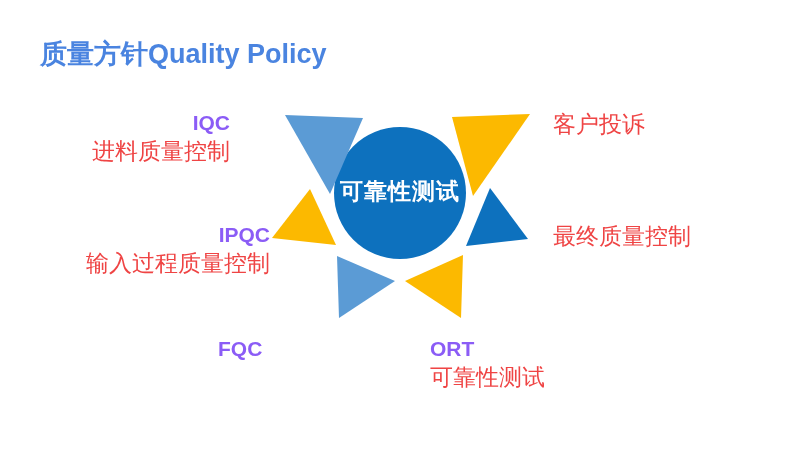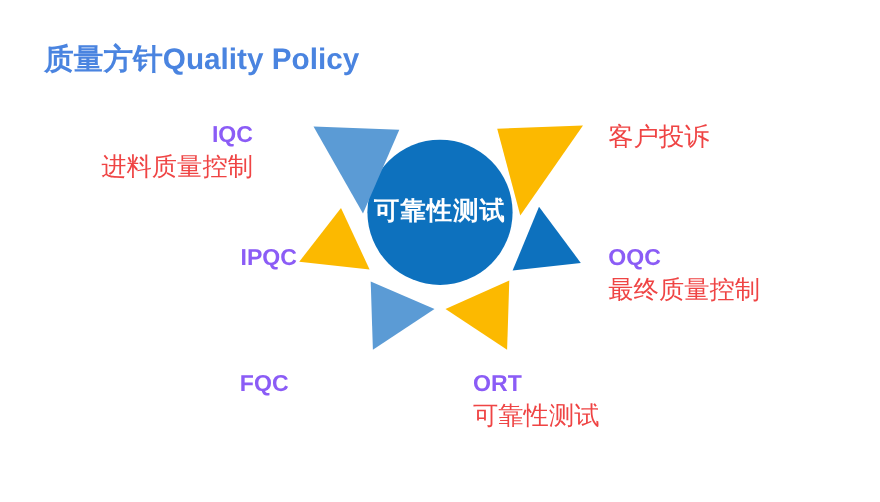--- a/index.html
+++ b/index.html
@@ -116,30 +116,30 @@
 
     
     <div class="label-block align-right" id="label-iqc">
       <div class="label-code">IQC</div>
       <div class="label-desc">进料质量控制</div>
     </div>
 
     
     <div class="label-block align-right" id="label-ipqc">
       <div class="label-code">IPQC</div>
+      <div class="label-desc">输入过程质量控制</div>
     </div>
 
     
     <div class="label-block align-left" id="label-cc">
       <div class="label-desc">客户投诉</div>
     </div>
 
     
     <div class="label-block align-left" id="label-oqc">
-      <div class="label-code">OQC</div>
       <div class="label-desc">最终质量控制</div>
     </div>
 
     
     <div class="label-block align-center" id="label-fqc">
       <div class="label-code">FQC</div>
     </div>
 
     
     <div class="label-block align-center" id="label-ort">

